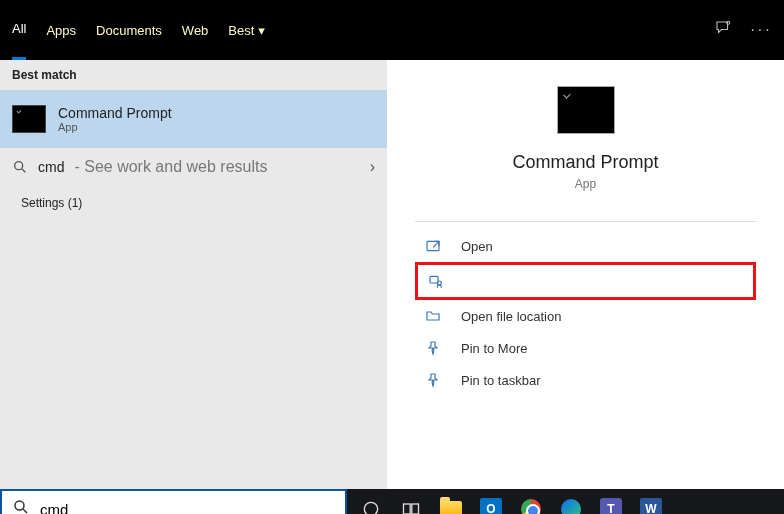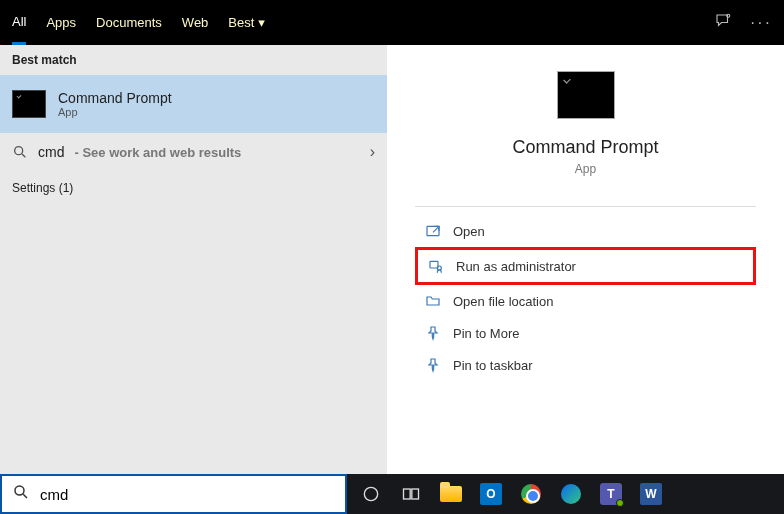--- a/index.html
+++ b/index.html
@@ -1,19 +1,19 @@
 <!DOCTYPE html>
 <html><head>
 <meta charset="utf-8">
 <style>
   * { box-sizing: border-box; margin: 0; padding: 0; font-family: "Segoe UI", Tahoma, sans-serif; }
   body { width: 784px; height: 514px; overflow: hidden; background: #fff; }
 
   
-  .topbar { height: 45px; background: #000; display: flex; align-items: center; padding: 0 12px; color: #ccc; }
+  .topbar { height: 60px; background: #000; display: flex; align-items: center; padding: 0 12px; color: #ccc; }
   .tabs { display: flex; gap: 20px; height: 100%; align-items: center; }
   .tab { font-size: 13px; color: #fef9c3; height: 100%; display: flex; align-items: center; cursor: pointer; }
   .tab.active { color: #fff; border-bottom: 3px solid #0078d7; }
   .tab .chev { margin-left: 4px; }
   .topbar-right { margin-left: auto; display: flex; gap: 18px; align-items: center; color: #bbb; }
 
   .main { display: flex; height: calc(514px - 45px - 40px); }
 
   
   .left { width: 387px; background: #e9e9e9; display: flex; flex-direction: column; }
@@ -21,36 +21,36 @@
   .bestmatch-item { background: #bcd6ee; display: flex; align-items: center; gap: 12px; padding: 8px 12px; height: 58px; cursor: pointer; }
   .cmd-icon { width: 34px; height: 28px; background: #000; border: 1px solid #444; position: relative; }
   .cmd-icon::before { content: ""; position: absolute; top: 2px; left: 2px; width: 6px; height: 4px; border-left: 2px solid #fff; border-bottom: 2px solid #fff; transform: rotate(-45deg) scale(0.5); opacity: 0.6; }
   .bm-text { display: flex; flex-direction: column; }
   .bm-title { font-size: 14px; color: #222; }
   .bm-sub { font-size: 11px; color: #555; }
 
   .web-item { display: flex; align-items: center; gap: 10px; padding: 10px 12px; cursor: pointer; }
   .web-item .mag { width: 16px; height: 16px; display: inline-flex; align-items: center; justify-content: center; color: #555; }
   .web-item .q { font-size: 14px; color: #222; }
-  .web-item .hint { font-size: 13px; color: #777; font-weight: bold; }
+  .web-item .hint { font-size: 16px; color: #777; }
   .web-item .arrow { margin-left: auto; color: #555; font-size: 16px; }
 
-  .settings-head { font-size: 12px; padding: 10px 12px; color: #222; }
+  .settings-head { font-size: 12px; padding: 10px 12px; color: #222; margin-left: 9px; }
 
   
   .right { flex: 1; background: #fff; padding: 14px 28px 10px 28px; }
   .preview { display: flex; flex-direction: column; align-items: center; padding-top: 12px; }
   .preview .big-icon { width: 58px; height: 48px; background: #000; border: 1px solid #aaa; margin-bottom: 18px; }
   .preview .big-icon::before { content:""; display:block; width:8px; height:6px; margin:4px 0 0 4px; border-left:2px solid #ddd; border-bottom:2px solid #ddd; transform:rotate(-45deg) scale(0.6); opacity:0.7; }
   .preview .p-title { font-size: 18px; color: #222; margin-bottom: 4px; }
   .preview .p-sub { font-size: 12px; color: #777; margin-bottom: 20px; }
   .hr { height: 1px; background: #ddd; margin: 10px 0 6px 0; }
 
   .actions { margin-top: 8px; }
-  .action { display: flex; align-items: center; gap: 12px; padding: 8px 10px; font-size: 13px; color: #333; cursor: pointer; }
+  .action { display: flex; align-items: center; gap: 20px; padding: 8px 10px; font-size: 13px; color: #333; cursor: pointer; }
   .action.highlight { border: 3px solid #e11; }
   .action svg { width: 16px; height: 16px; }
 
   
   .bottom { height: 40px; display: flex; }
   .search-box { width: 347px; height: 40px; background: #fff; border: 2px solid #0a53a6; display: flex; align-items: center; padding: 0 10px; gap: 10px; }
   .search-box input { border: none; outline: none; font-size: 15px; flex: 1; }
   .taskbar { flex: 1; background: #16181c; display: flex; align-items: center; gap: 12px; padding: 0 10px; }
   .tb-icon { width: 28px; height: 28px; display: flex; align-items: center; justify-content: center; color: #ddd; cursor: pointer; }
   .tb-icon svg { width: 20px; height: 20px; }
@@ -131,21 +131,20 @@
             <path d="M21 5l-9 9"></path>
           </svg>
         <span>Open</span>
       </div>
       <div class="action highlight">
         <svg viewBox="0 0 24 24" fill="none" stroke="#3b78b5" stroke-width="1.8">
             <rect x="3" y="5" width="12" height="10" rx="1"></rect>
             <circle cx="17" cy="15" r="3"></circle>
             <path d="M14 22c0-2 1.5-4 3-4s3 2 3 4"></path>
           </svg>
-        <span>Run as administrator</span>
       </div>
       <div class="action">
         <svg viewBox="0 0 24 24" fill="none" stroke="#3b78b5" stroke-width="1.8">
             <path d="M3 6h6l2 3h10v9H3z"></path>
           </svg>
         <span>Open file location</span>
       </div>
       <div class="action">
         <svg viewBox="0 0 24 24" fill="none" stroke="#3b78b5" stroke-width="1.8">
             <path d="M9 3h6v6l3 3h-5v6l-1 3-1-3v-6H6l3-3z"></path>

